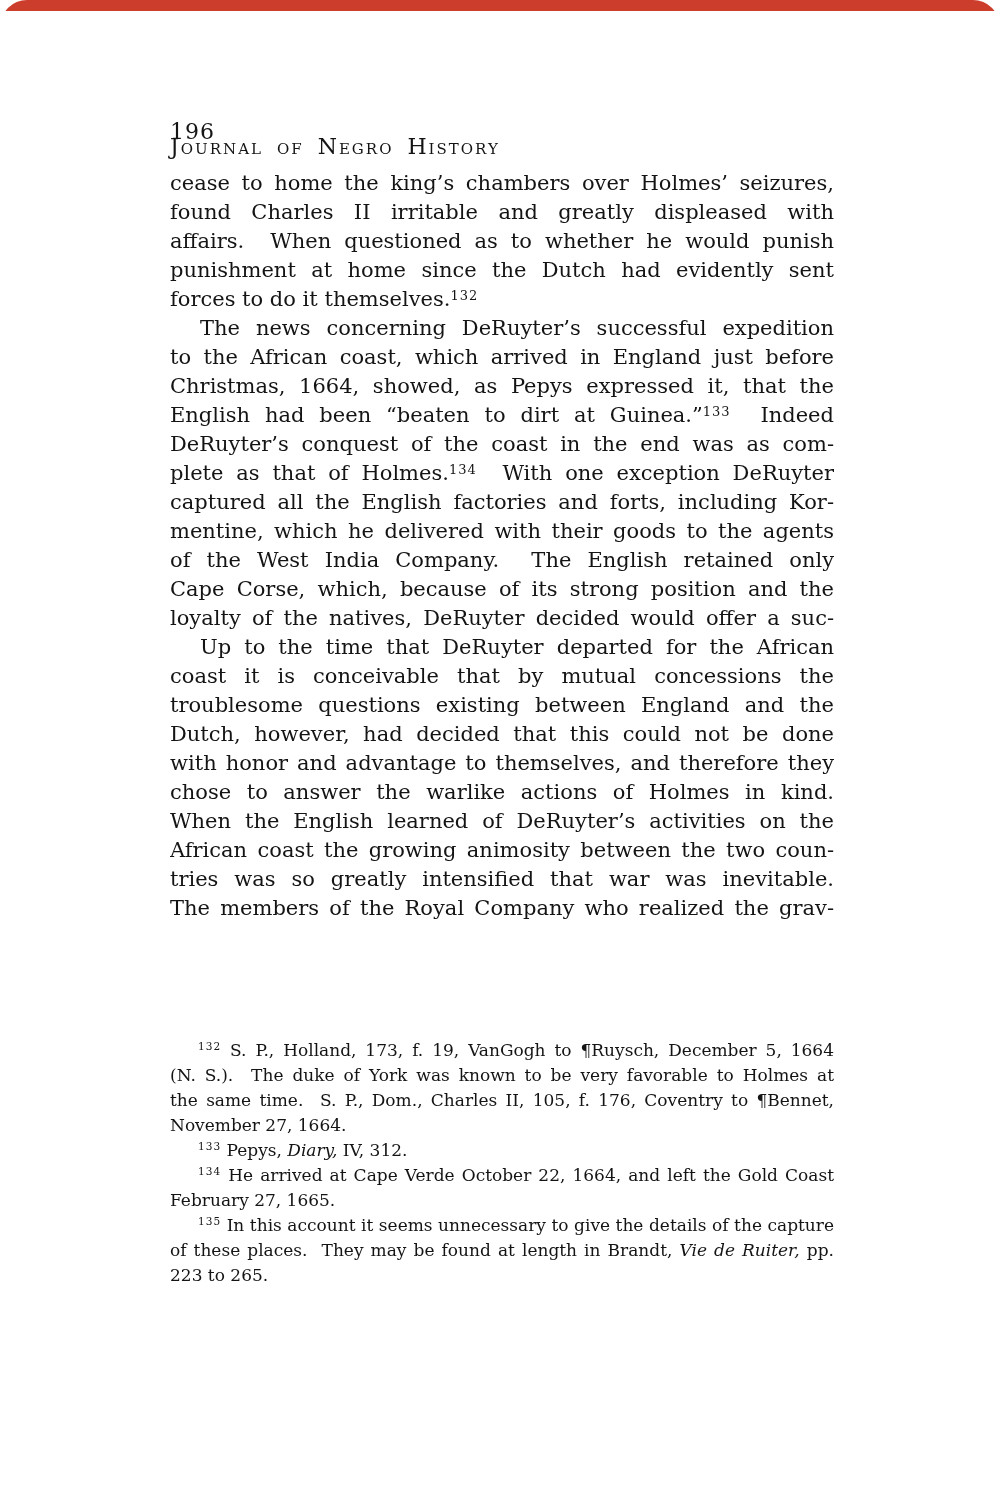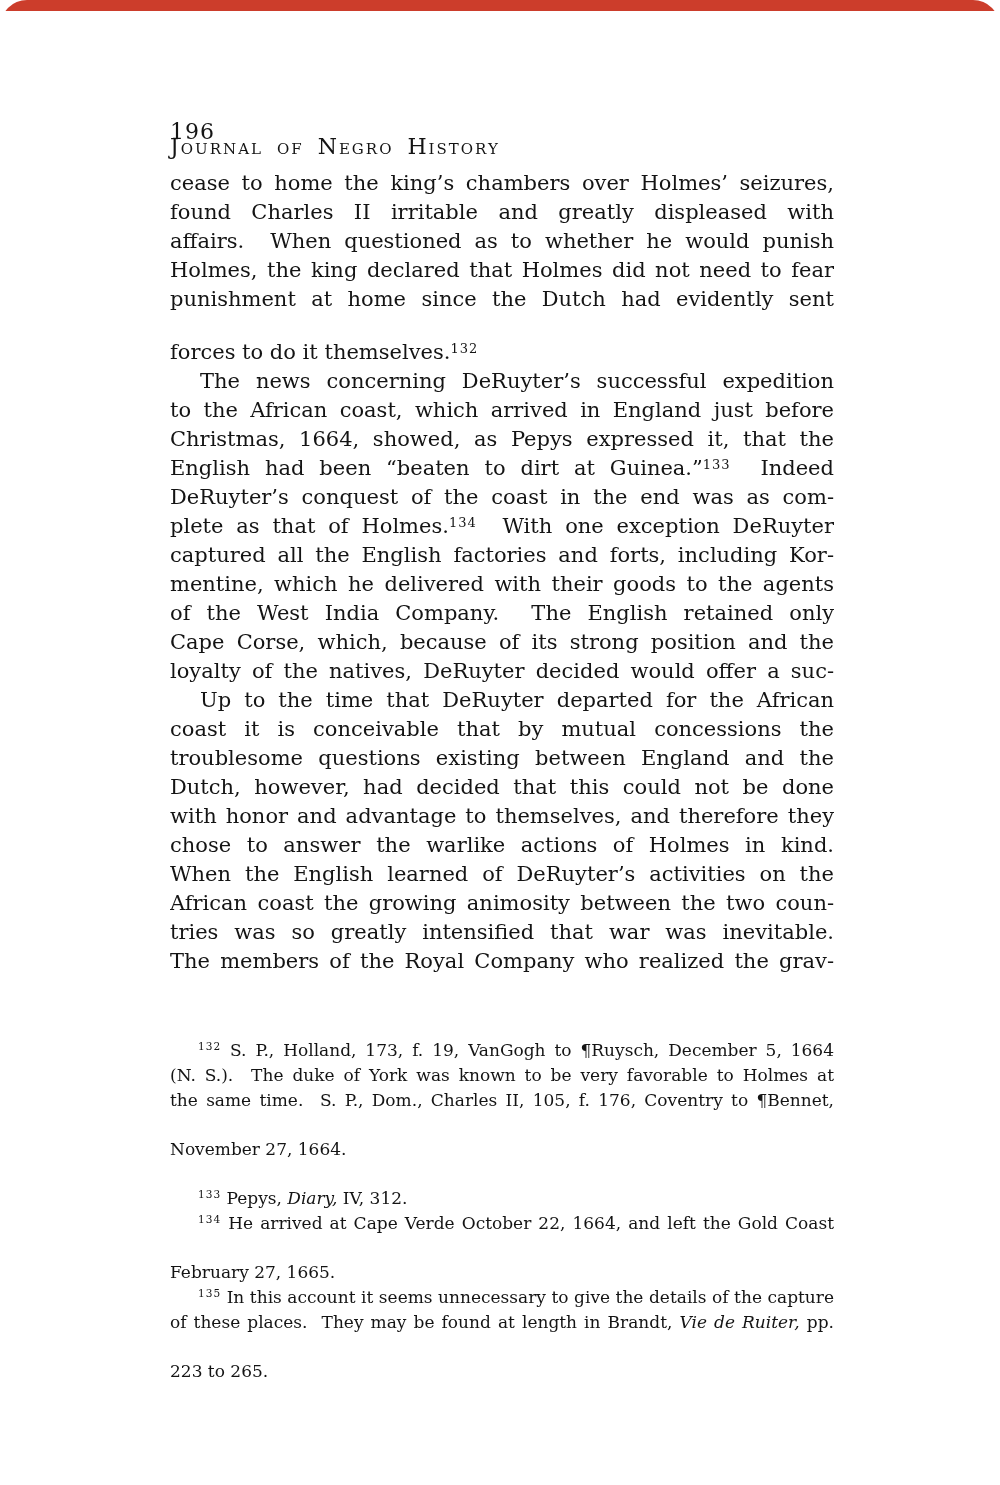--- a/index.html
+++ b/index.html
@@ -57,21 +57,21 @@
     text-align-last: justify;
   }
   .line.just::after { content: ""; display: inline-block; width: 100%; }
   .fline {
     height: 25px;
     overflow: hidden;
     text-align: justify;
     text-align-last: justify;
   }
   .fline.just::after { content: ""; display: inline-block; width: 100%; }
-  .last { text-align: left; text-align-last: left; margin-top: 24px; }
+  .last { text-align: left; text-align-last: left; }
   .indent { text-indent: 30px; }
   .findent { text-indent: 28px; }
   sup {
     font-size: 62%;
     line-height: 0;
     vertical-align: 6px;
     letter-spacing: 1px;
   }
   .it { font-style: italic; text-align: center; }
 </style>
@@ -86,21 +86,20 @@
     <span class="pagenum">196</span>
     <span class="jtitle">Journal of Negro History</span>
   </div>
 
   <div class="bodytext">
 
     <div>
       <div class="line just">cease to home the king’s chambers over Holmes’ seizures,</div>
       <div class="line just">found Charles II irritable and greatly displeased with</div>
       <div class="line just">affairs.&nbsp; When questioned as to whether he would punish</div>
-      <div class="line just">Holmes, the king declared that Holmes did not need to fear</div>
       <div class="line just">punishment at home since the Dutch had evidently sent</div>
       <div class="line last"><span>forces to do it themselves.</span><sup>132</sup></div>
     </div>
 
     <div>
       <div class="line just indent">The news concerning DeRuyter’s successful expedition</div>
       <div class="line just">to the African coast, which arrived in England just before</div>
       <div class="line just">Christmas, 1664, showed, as Pepys expressed it, that the</div>
       <div class="line just"><span>English had been “beaten to dirt at Guinea.”</span><sup>133</sup><span>&nbsp; Indeed</span></div>
       <div class="line just">DeRuyter’s conquest of the coast in the end was as com-</div>

